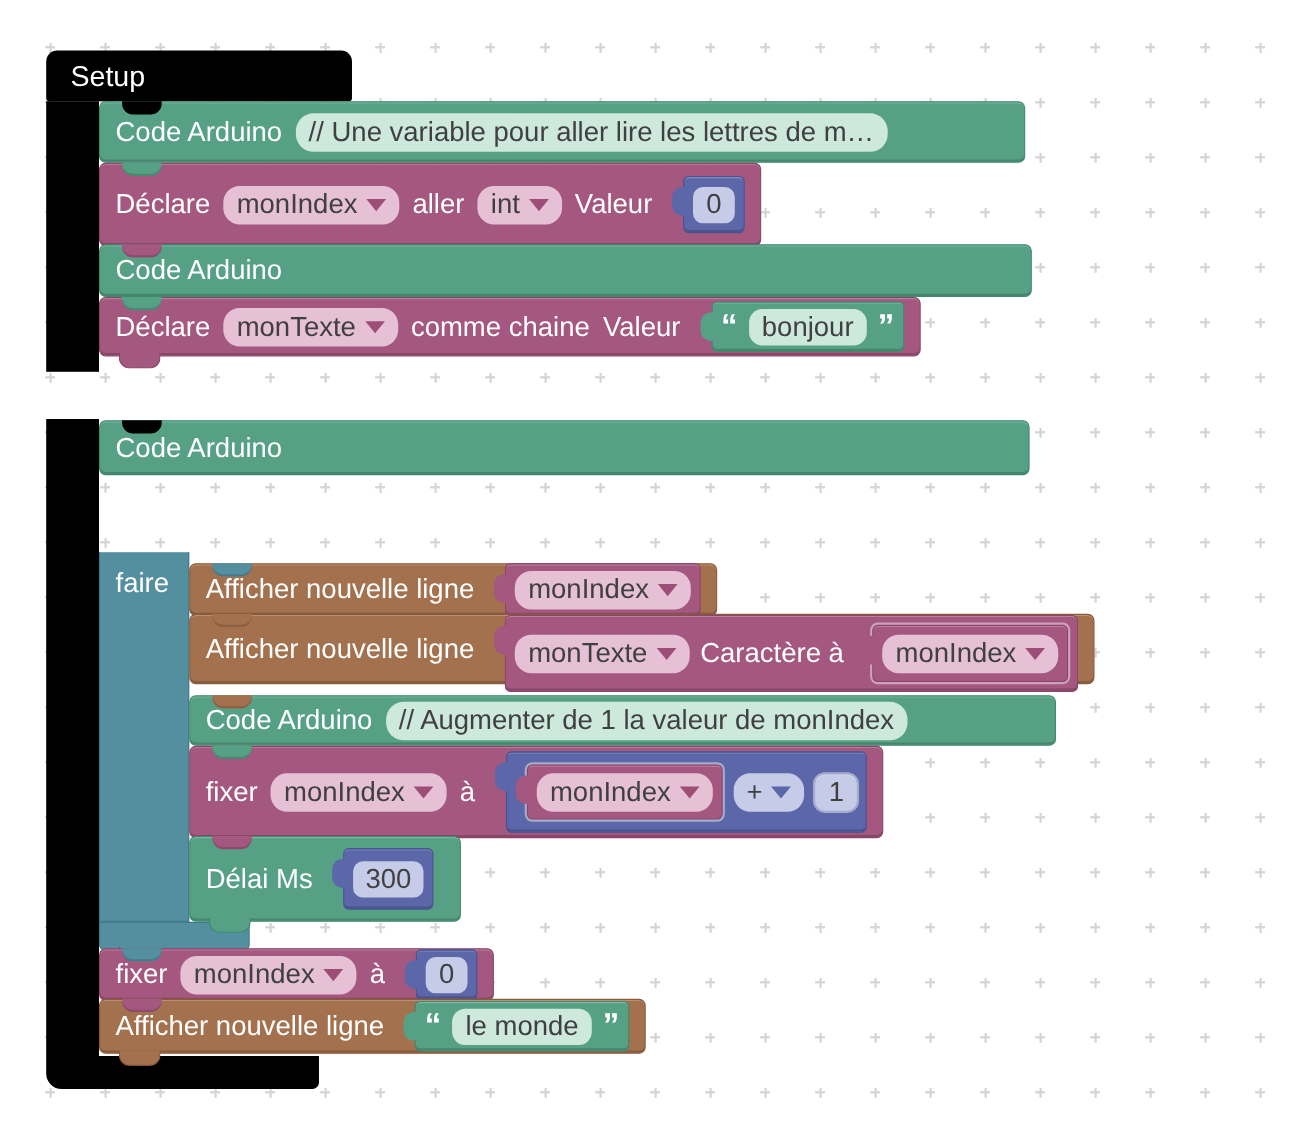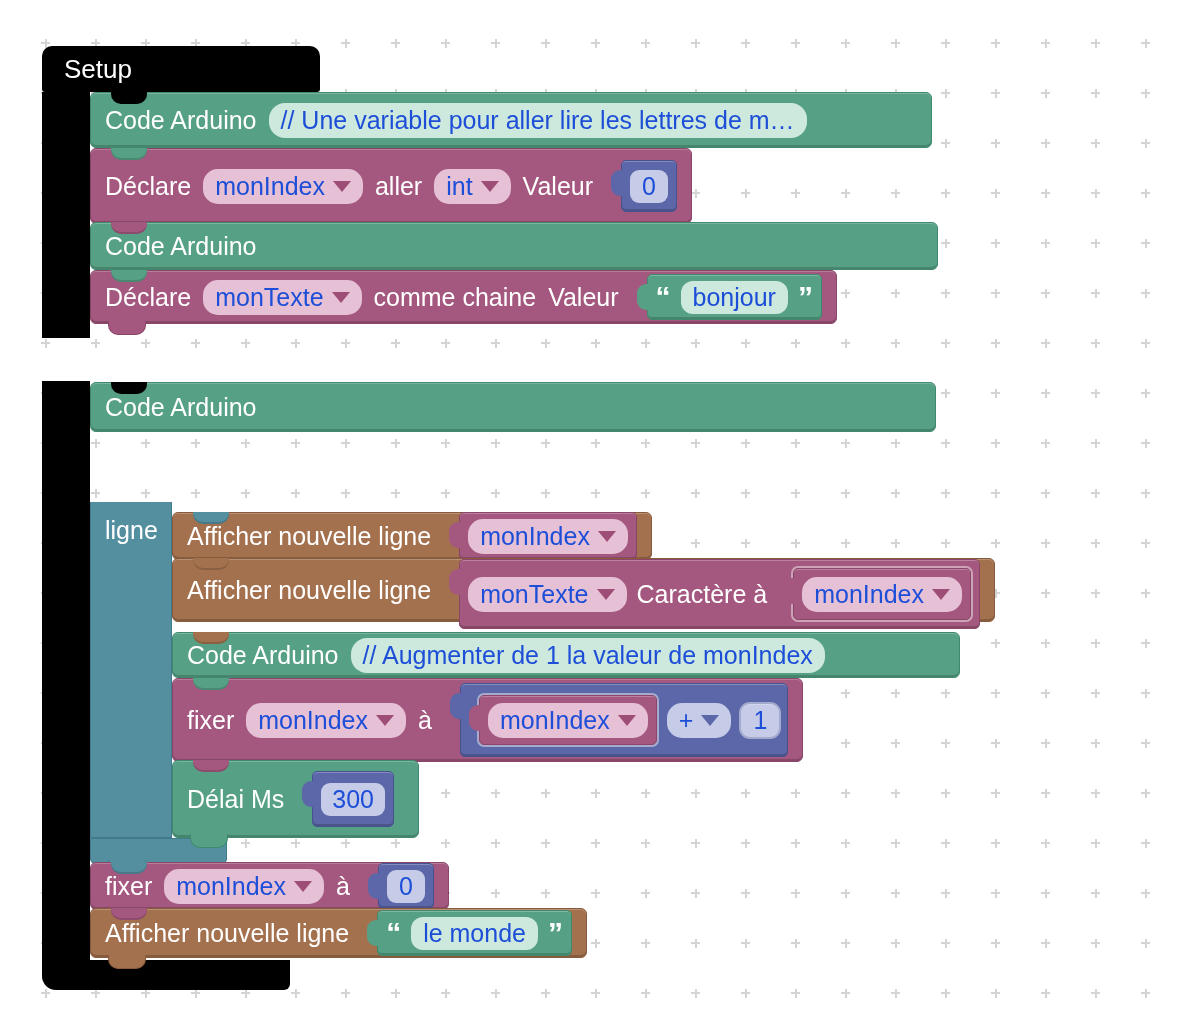--- a/index.html
+++ b/index.html
@@ -47,21 +47,21 @@
           border-radius:5px;margin-left:16px;
           box-shadow:inset 0 1px 0 rgba(255,255,255,.25), inset 0 -2px 0 rgba(0,0,0,.18);}
   .vblock::before{content:"";position:absolute;left:-11px;top:9px;width:13px;height:26px;
           border-radius:9px 0 0 9px;background:inherit;}
   .vblue {background:#5b67a8;border:1px solid #47528f;}
   .vgreen{background:#56a186;border:1px solid #3f8a6d;}
   .vpink {background:#a5587f;border:1px solid #8a4568;}
   .socketed{box-shadow:0 0 0 2px rgba(255,255,255,.45), inset 0 1px 0 rgba(255,255,255,.25);}
 
   
-  .field{display:inline-flex;align-items:center;color:#1d4ed8;white-space:nowrap;}
+  .field{display:inline-flex;align-items:center;color:#404040;white-space:nowrap;}
   .txtfield{background:#cde8dc;border-radius:16px;padding:3px 12px;font-size:25px;}
   .strfield{background:#cde8dc;border-radius:12px;padding:2px 12px;font-size:25px;}
   .numfield{background:#c6cbe8;border-radius:9px;padding:2px 11px;font-size:25px;min-width:16px;justify-content:center;}
   .dd{border-radius:15px;padding:3px 12px;font-size:25px;gap:8px;}
   .dd-pink{background:#e6c1d5;}
   .dd-blue{background:#c6cbe8;}
   .arrow{width:0;height:0;border-left:9px solid transparent;border-right:9px solid transparent;border-top:11px solid #9e4e76;}
   .arrow-blue{border-top-color:#5b67a8;}
   .quote{color:#fff;font-size:30px;font-weight:bold;line-height:20px;}
 
@@ -583,21 +583,21 @@
   </div>
 
   <div class="cap-strip" style="left:42px;top:381px;width:48px;height:609px;border-radius:0 0 0 14px;"></div>
   <div class="cap-foot" style="left:90px;top:960px;width:200px;height:30px;"></div>
 
   <div class="block green n-black" style="left:90px;top:382px;width:846px;height:50px;box-sizing:border-box;">
     <span class="lbl">Code Arduino</span>
   </div>
 
   <div class="teal-spine" style="left:90px;top:502px;width:82px;height:336px;">
-    <span>ligne</span>
+    <span>faire</span>
   </div>
   <div class="teal-foot" style="left:90px;top:838px;width:135px;height:24px;"></div>
 
   <div class="block brown n-teal" style="left:172px;top:512px;height:46px;">
     <span class="lbl">Afficher nouvelle ligne</span>
     <div class="vblock vpink" style="height:46px;">
       <span class="field dd dd-pink">
         <span>monIndex</span>
         <span class="arrow"></span>
       </span>

